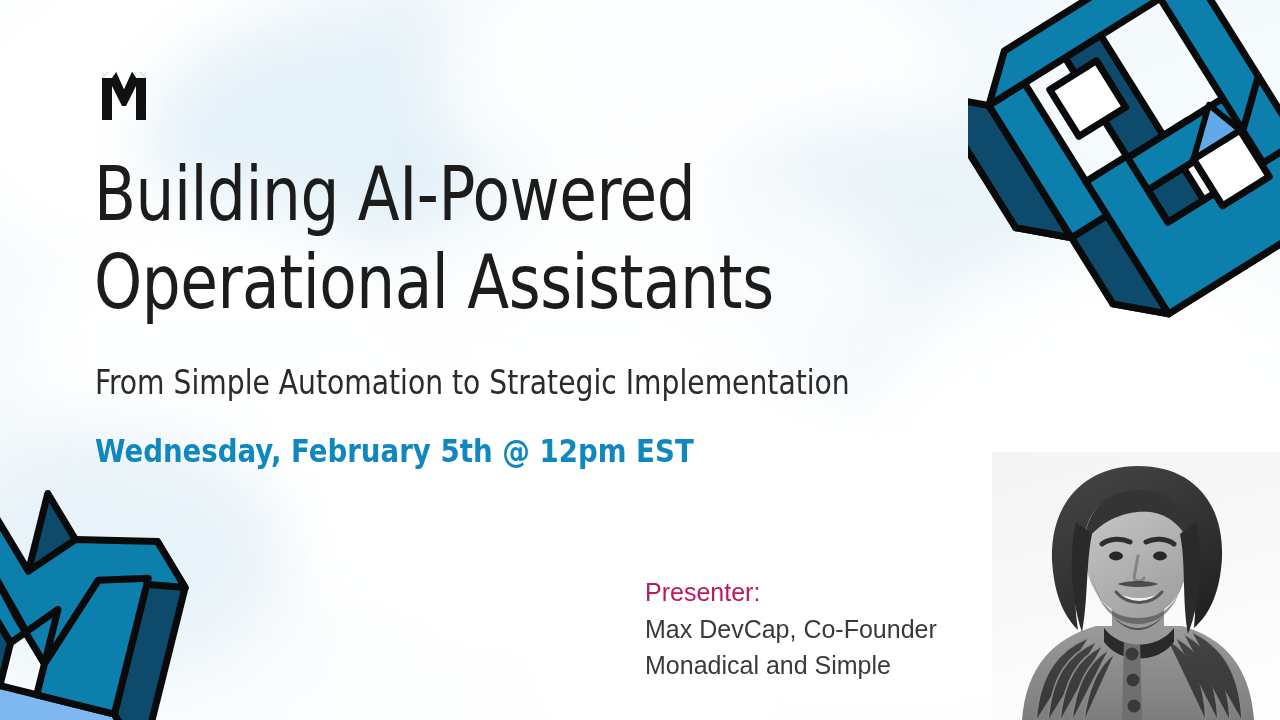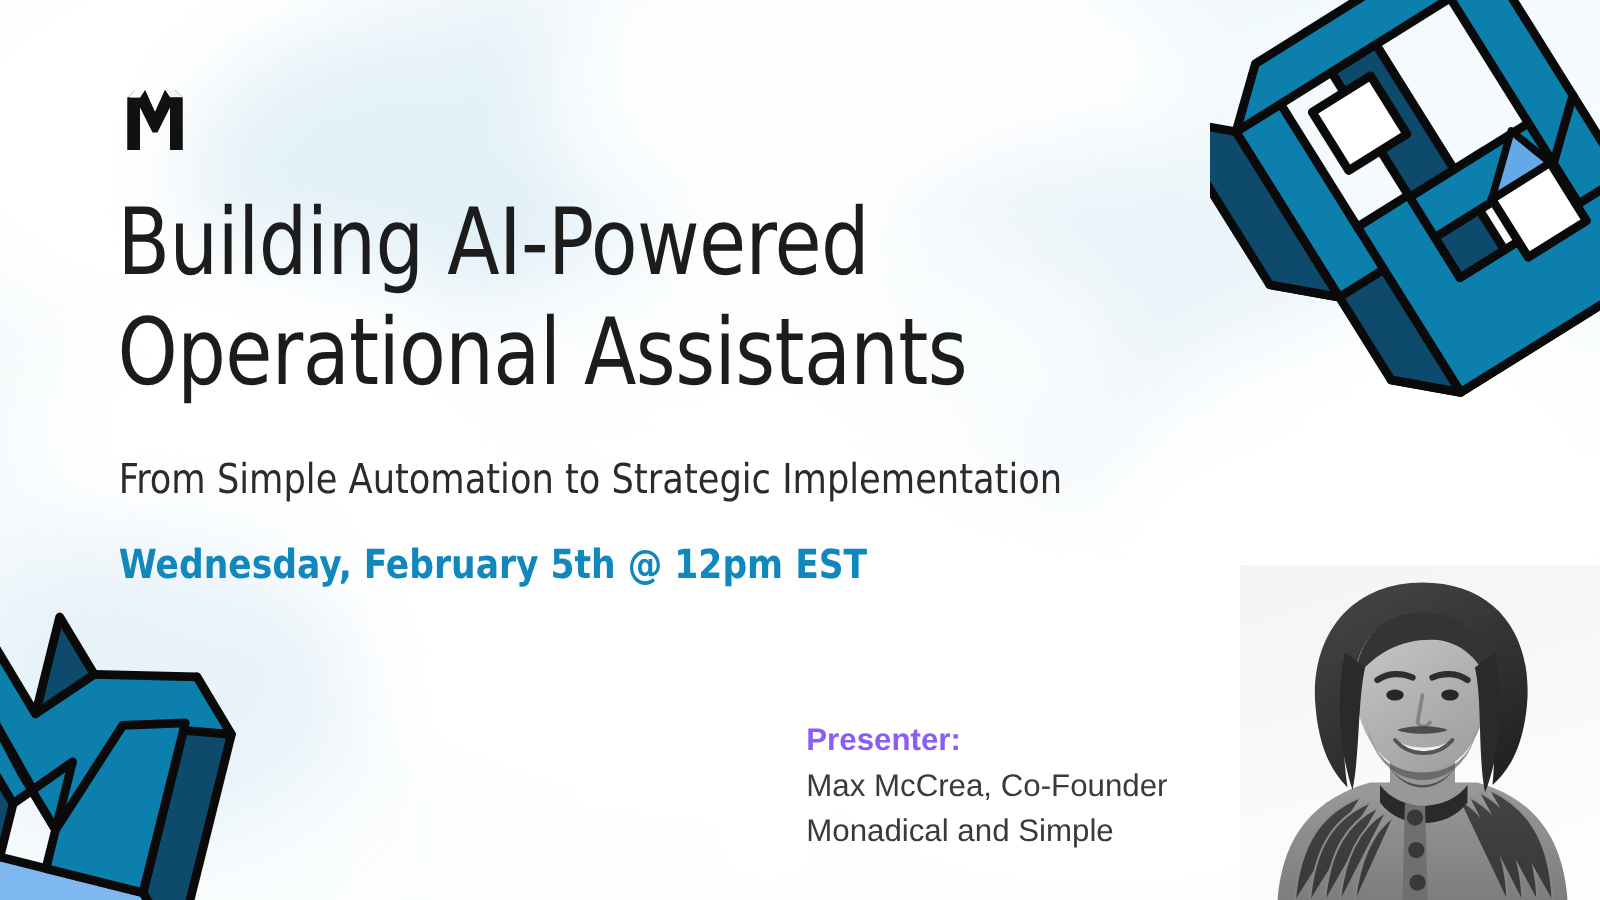--- a/index.html
+++ b/index.html
@@ -134,24 +134,24 @@
 
   
   #presenter-block {
     position: absolute;
     left: 645px;
     top: 574px;
     width: 360px;
   }
   #presenter-block .p-label {
     font-family: "Liberation Sans", sans-serif;
-    font-weight: 700;
+    font-weight: 400;
     font-size: 25px;
     line-height: 37px;
-    color: #8b5cf6;
+    color: #be185d;
     white-space: nowrap;
   }
   #presenter-block .p-line {
     font-family: "Liberation Sans", sans-serif;
     font-weight: 400;
     font-size: 25px;
     line-height: 36px;
     color: #3a3a3a;
     white-space: nowrap;
   }
@@ -243,21 +243,21 @@
     <div class="line">Building AI-Powered</div>
     <div class="line">Operational Assistants</div>
   </div>
 
   <div id="subtitle">From Simple Automation to Strategic Implementation</div>
 
   <div id="event-date">Wednesday, February 5th @ 12pm EST</div>
 
   <div id="presenter-block">
     <div class="p-label">Presenter:</div>
-    <div class="p-line">Max McCrea, Co-Founder</div>
+    <div class="p-line">Max DevCap, Co-Founder</div>
     <div class="p-line">Monadical and Simple</div>
   </div>
 
   <div id="presenter-photo">
     <svg viewBox="0 0 292 268" width="292" height="268" xmlns="http://www.w3.org/2000/svg">
       <defs>
         <linearGradient id="photoBg" x1="0" y1="0" x2="0.3" y2="1">
           <stop offset="0%" stop-color="#eef5f9"></stop>
           <stop offset="100%" stop-color="#fbfdfe"></stop>
         </linearGradient>

